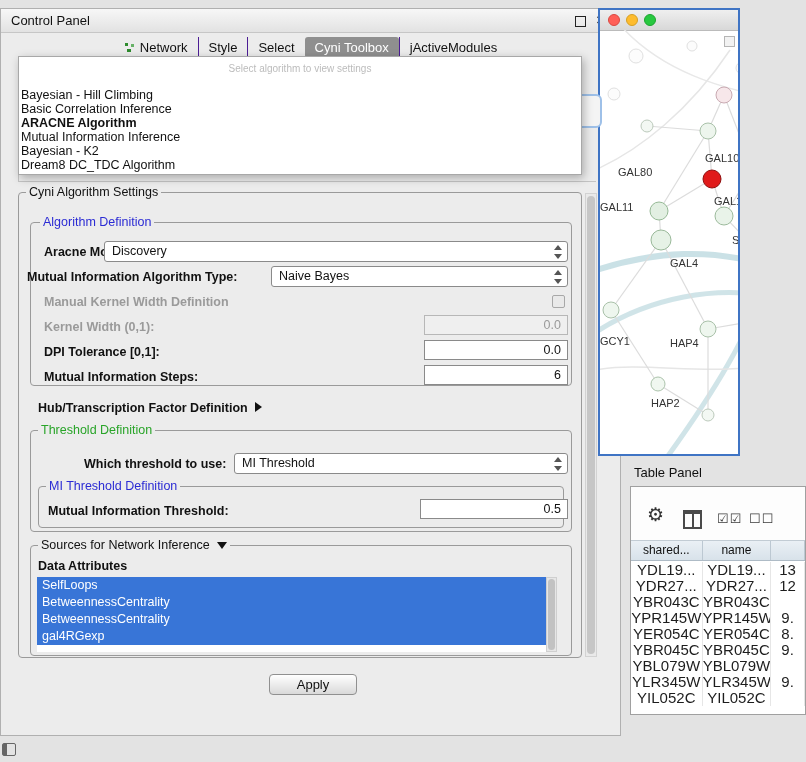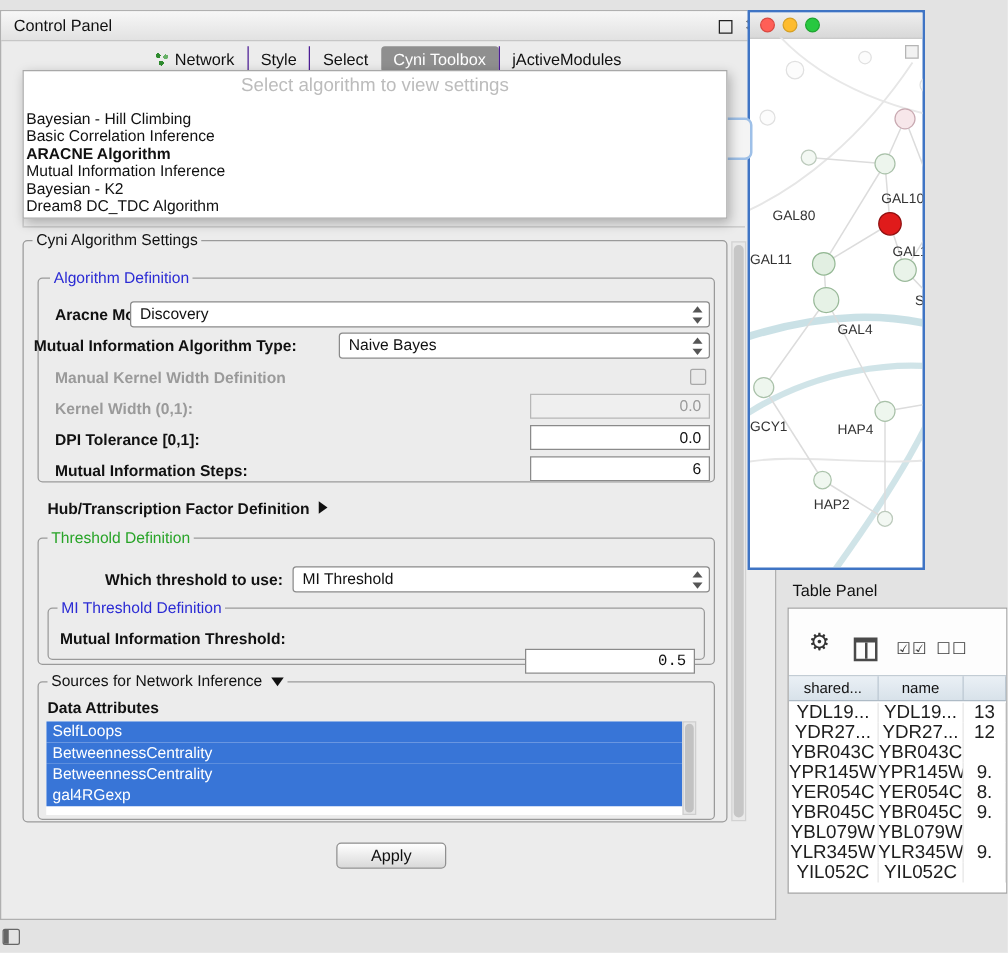--- a/index.html
+++ b/index.html
@@ -30,21 +30,21 @@
 
   
   .combo-fragment{position:absolute;left:570px;top:94px;width:28px;height:30px;
                   border:2px solid #9ec0e8;border-radius:6px;background:#f4f4f4;z-index:5}
   .frag-hline{position:absolute;left:18px;top:181px;width:578px;height:1px;background:#c4c4c4;z-index:4}
   .frag-vline{position:absolute;left:18px;top:170px;width:1px;height:11px;background:#c4c4c4;z-index:4}
 
   
   .algo-popup{position:absolute;left:18px;top:56px;width:562px;background:#fff;border:1px solid #a8a8a8;
               box-shadow:2px 3px 9px rgba(0,0,0,.28);padding:3px 0 2px 0;z-index:60}
-  .popup-header{height:18px;line-height:18px;text-align:center;color:#bcbcbc;font-size:15px}
+  .popup-header{height:18px;line-height:18px;text-align:center;color:#bcbcbc;font-size:10px}
   .popup-spacer{height:10px}
   .popup-item{height:14px;line-height:14px;font-size:12.5px;padding-left:2px;white-space:nowrap}
   .popup-item.selected{font-weight:bold}
 
   
   .grp{position:absolute;border:1px solid #9a9a9a;border-radius:4px;box-sizing:border-box}
   .gtitle{position:absolute;font-size:12.5px;background:#ececec;padding:0 3px;z-index:2;white-space:nowrap}
   .t-blue{color:#2b2bd4}
   .t-green{color:#28a428}
 
@@ -185,21 +185,21 @@
   <span class="lbl" style="left:84px;top:457px">Which threshold to use:</span>
   <div class="combo" style="left:234px;top:453px;width:334px">
     <span>MI Threshold</span>
     <span class="stepper"></span>
   </div>
 
   <div class="grp" style="left:38px;top:486px;width:526px;height:42px"></div>
   <span class="gtitle t-blue" style="left:46px;top:479px">MI Threshold Definition</span>
 
   <span class="lbl" style="left:48px;top:504px">Mutual Information Threshold:</span>
-  <input class="tinput" style="left: 420px; top: 519px; width: 136px; font-family: Liberation Mono, monospace;" value="0.5">
+  <input class="tinput" style="left: 420px; top: 499px; width: 148px;" value="0.5">
 
   <div class="grp" style="left:30px;top:545px;width:542px;height:111px"></div>
   <div class="gtitle" style="left:38px;top:538px">
     <span>Sources for Network Inference</span><span class="tri-down"></span>
   </div>
   <span class="lbl" style="left:38px;top:559px">Data Attributes</span>
 
   <div class="attr-list">
       <div class="attr-item">SelfLoops</div>
       <div class="attr-item">BetweennessCentrality</div>

